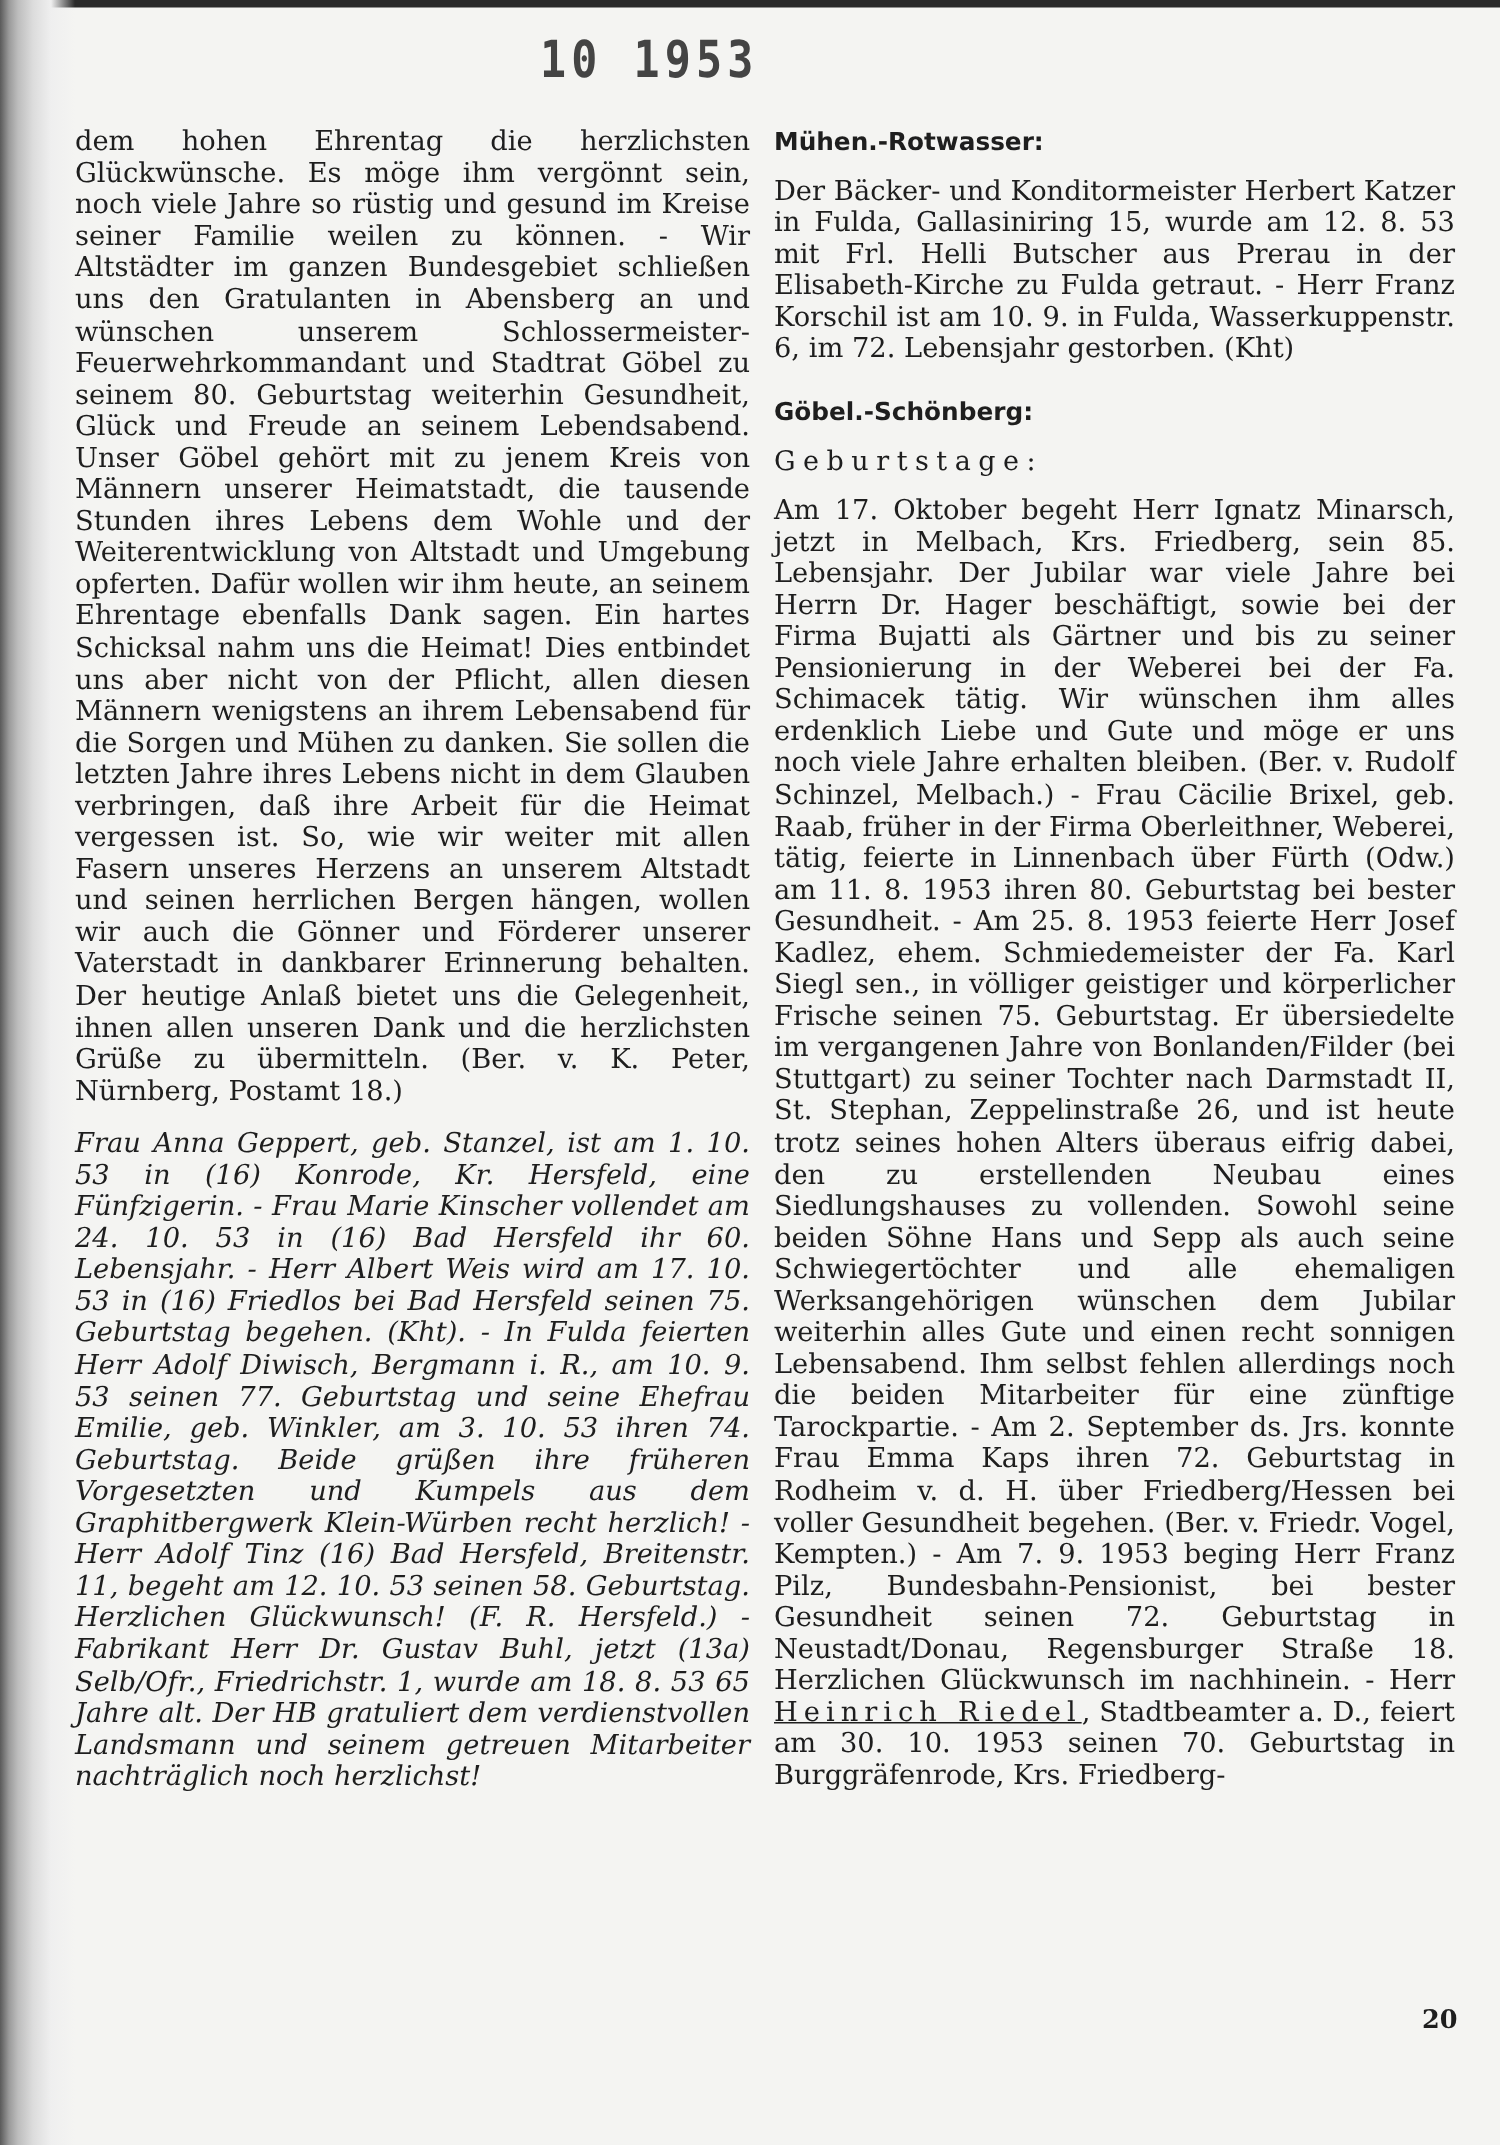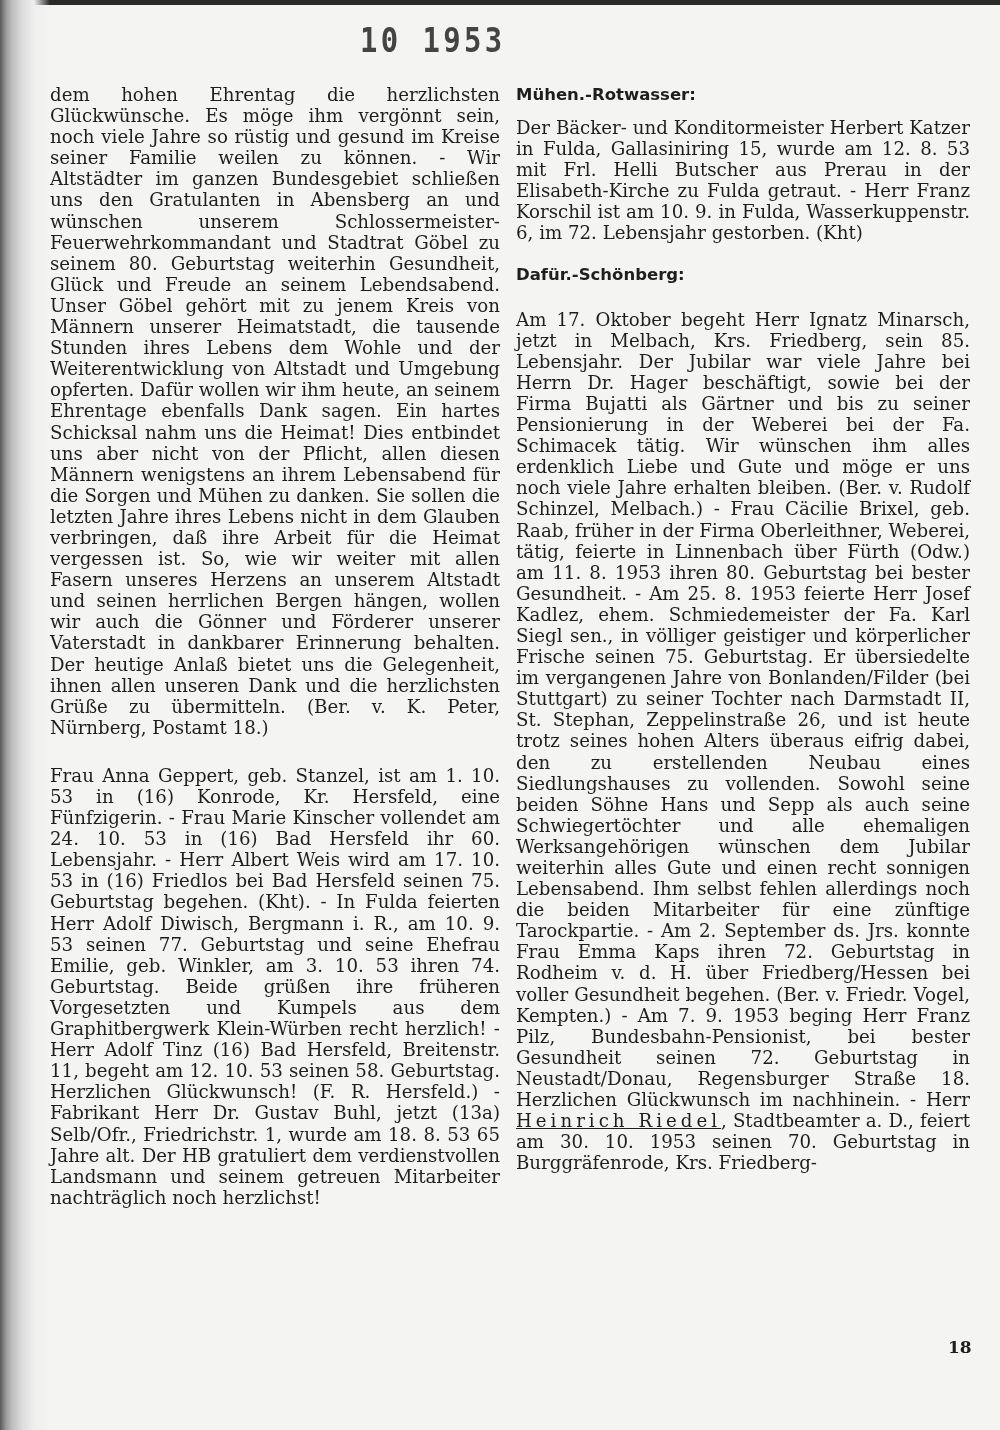--- a/index.html
+++ b/index.html
@@ -20,21 +20,21 @@
     font-size: 34px; letter-spacing: 4px; color: #444; transform: scaleX(0.85); transform-origin: left;
   }
   .col {
     position: absolute; top: 84px;
     font-size: 18.2px; line-height: 21.1px;
     text-align: justify;
   }
   .col-left { left: 50px; width: 450px; }
   .col-right { left: 516px; width: 454px; }
   .col p { margin: 0; }
-  .col p + p { margin-top: 27px; }
+  .col p + p { margin-top: 14px; font-style: italic; }
   .heading {
     font-family: "DejaVu Sans", "Liberation Sans", sans-serif;
     font-weight: bold; font-size: 16.5px; line-height: 21px; margin: 0;
   }
   .subheading { letter-spacing: 5px; margin: 0; font-size: 18px; }
   .spaced { letter-spacing: 4px; text-decoration: underline; }
   .gap-s { height: 12px; }
   .gap-m { height: 20px; }
   .page-number {
     position: absolute; left: 948px; top: 1337px;
@@ -52,19 +52,20 @@
 <div class="col col-left">
   <p>dem hohen Ehrentag die herzlichsten Glückwünsche. Es möge ihm vergönnt sein, noch viele Jahre so rüstig und gesund im Kreise seiner Familie weilen zu können. - Wir Altstädter im ganzen Bundesgebiet schließen uns den Gratulanten in Abensberg an und wünschen unserem Schlossermeister-Feuerwehrkommandant und Stadtrat Göbel zu seinem 80. Geburtstag weiterhin Gesundheit, Glück und Freude an seinem Lebendsabend. Unser Göbel gehört mit zu jenem Kreis von Männern unserer Heimatstadt, die tausende Stunden ihres Lebens dem Wohle und der Weiterentwicklung von Altstadt und Umgebung opferten. Dafür wollen wir ihm heute, an seinem Ehrentage ebenfalls Dank sagen. Ein hartes Schicksal nahm uns die Heimat! Dies entbindet uns aber nicht von der Pflicht, allen diesen Männern wenigstens an ihrem Lebensabend für die Sorgen und Mühen zu danken. Sie sollen die letzten Jahre ihres Lebens nicht in dem Glauben verbringen, daß ihre Arbeit für die Heimat vergessen ist. So, wie wir weiter mit allen Fasern unseres Herzens an unserem Altstadt und seinen herrlichen Bergen hängen, wollen wir auch die Gönner und Förderer unserer Vaterstadt in dankbarer Erinnerung behalten. Der heutige Anlaß bietet uns die Gelegenheit, ihnen allen unseren Dank und die herzlichsten Grüße zu übermitteln. (Ber. v. K. Peter, Nürnberg, Postamt 18.)</p>
   <p>Frau Anna Geppert, geb. Stanzel, ist am 1. 10. 53 in (16) Konrode, Kr. Hersfeld, eine Fünfzigerin. - Frau Marie Kinscher vollendet am 24. 10. 53 in (16) Bad Hersfeld ihr 60. Lebensjahr. - Herr Albert Weis wird am 17. 10. 53 in (16) Friedlos bei Bad Hersfeld seinen 75. Geburtstag begehen. (Kht). - In Fulda feierten Herr Adolf Diwisch, Bergmann i. R., am 10. 9. 53 seinen 77. Geburtstag und seine Ehefrau Emilie, geb. Winkler, am 3. 10. 53 ihren 74. Geburtstag. Beide grüßen ihre früheren Vorgesetzten und Kumpels aus dem Graphitbergwerk Klein-Würben recht herzlich! - Herr Adolf Tinz (16) Bad Hersfeld, Breitenstr. 11, begeht am 12. 10. 53 seinen 58. Geburtstag. Herzlichen Glückwunsch! (F. R. Hersfeld.) - Fabrikant Herr Dr. Gustav Buhl, jetzt (13a) Selb/Ofr., Friedrichstr. 1, wurde am 18. 8. 53 65 Jahre alt. Der HB gratuliert dem verdienstvollen Landsmann und seinem getreuen Mitarbeiter nachträglich noch herzlichst!</p>
 </div>
 
 <div class="col col-right">
   <h3 class="heading">Mühen.-Rotwasser:</h3>
   <div class="gap-s"></div>
   <p>Der Bäcker- und Konditormeister Herbert Katzer in Fulda, Gallasiniring 15, wurde am 12. 8. 53 mit Frl. Helli Butscher aus Prerau in der Elisabeth-Kirche zu Fulda getraut. - Herr Franz Korschil ist am 10. 9. in Fulda, Wasserkuppenstr. 6, im 72. Lebensjahr gestorben. (Kht)</p>
   <div class="gap-m"></div>
-  <h3 class="heading">Dafür.-Schönberg:</h3>
+  <h3 class="heading">Göbel.-Schönberg:</h3>
   <div class="gap-s"></div>
+  <p class="subheading">Geburtstage:</p>
   <div class="gap-s"></div>
   <p><span>Am 17. Oktober begeht Herr Ignatz Minarsch, jetzt in Melbach, Krs. Friedberg, sein 85. Lebensjahr. Der Jubilar war viele Jahre bei Herrn Dr. Hager beschäftigt, sowie bei der Firma Bujatti als Gärtner und bis zu seiner Pensionierung in der Weberei bei der Fa. Schimacek tätig. Wir wünschen ihm alles erdenklich Liebe und Gute und möge er uns noch viele Jahre erhalten bleiben. (Ber. v. Rudolf Schinzel, Melbach.) - Frau Cäcilie Brixel, geb. Raab, früher in der Firma Oberleithner, Weberei, tätig, feierte in Linnenbach über Fürth (Odw.) am 11. 8. 1953 ihren 80. Geburtstag bei bester Gesundheit. - Am 25. 8. 1953 feierte Herr Josef Kadlez, ehem. Schmiedemeister der Fa. Karl Siegl sen., in völliger geistiger und körperlicher Frische seinen 75. Geburtstag. Er übersiedelte im vergangenen Jahre von Bonlanden/Filder (bei Stuttgart) zu seiner Tochter nach Darmstadt II, St. Stephan, Zeppelinstraße 26, und ist heute trotz seines hohen Alters überaus eifrig dabei, den zu erstellenden Neubau eines Siedlungshauses zu vollenden. Sowohl seine beiden Söhne Hans und Sepp als auch seine Schwiegertöchter und alle ehemaligen Werksangehörigen wünschen dem Jubilar weiterhin alles Gute und einen recht sonnigen Lebensabend. Ihm selbst fehlen allerdings noch die beiden Mitarbeiter für eine zünftige Tarockpartie. - Am 2. September ds. Jrs. konnte Frau Emma Kaps ihren 72. Geburtstag in Rodheim v. d. H. über Friedberg/Hessen bei voller Gesundheit begehen. (Ber. v. Friedr. Vogel, Kempten.) - Am 7. 9. 1953 beging Herr Franz Pilz, Bundesbahn-Pensionist, bei bester Gesundheit seinen 72. Geburtstag in Neustadt/Donau, Regensburger Straße 18. Herzlichen Glückwunsch im nachhinein. - Herr </span><span class="spaced">Heinrich Riedel</span><span>, Stadtbeamter a. D., feiert am 30. 10. 1953 seinen 70. Geburtstag in Burggräfenrode, Krs. Friedberg-</span></p>
 </div>
 
-<div class="page-number">18</div>
+<div class="page-number">20</div>
 
 </body></html>

